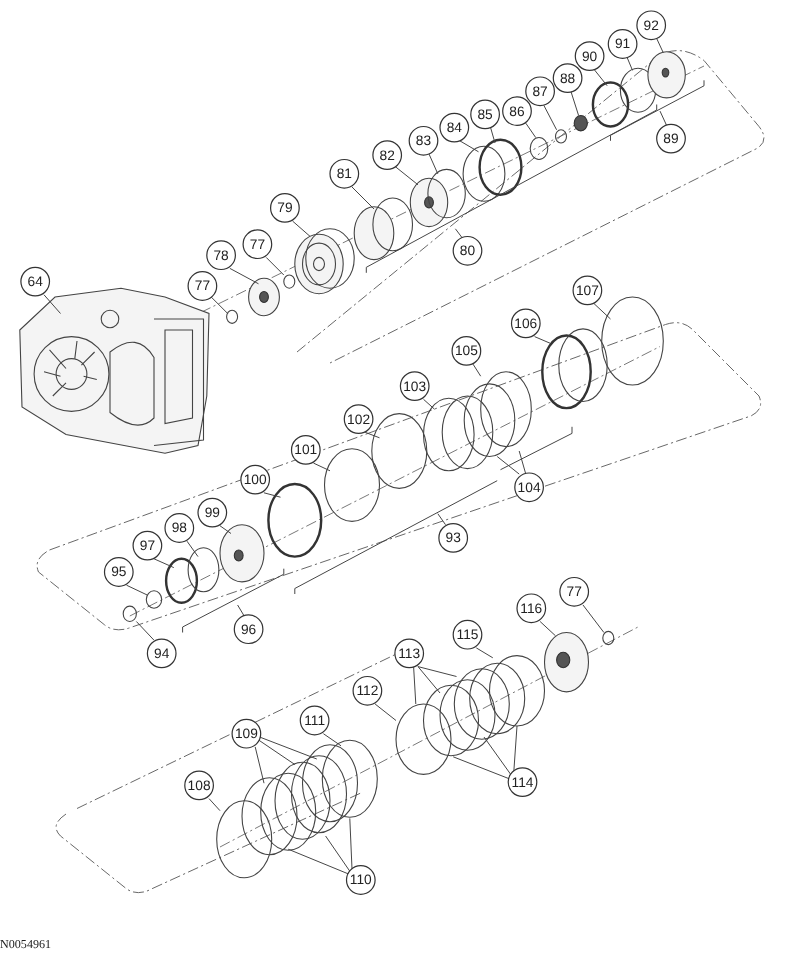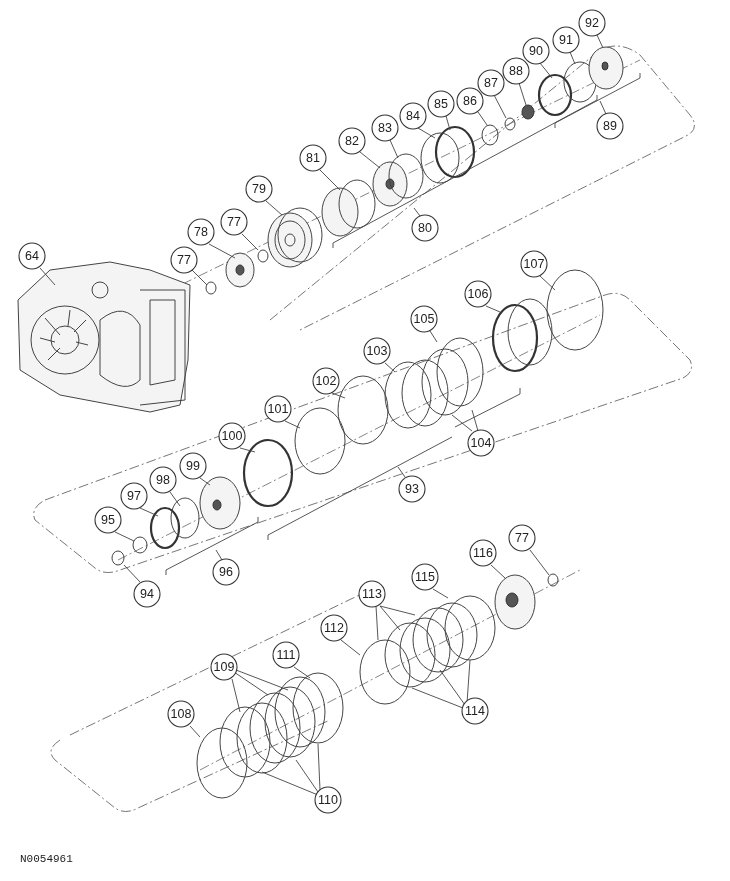--- a/index.html
+++ b/index.html
@@ -8,21 +8,21 @@
   .callout-circle { fill:#ffffff; stroke:#333333; stroke-width:1.1; }
   .callout-text { font-family:"Liberation Sans", sans-serif; font-size:12.5px; fill:#222222; text-anchor:middle; dominant-baseline:central; }
   .leader { stroke:#444444; stroke-width:0.9; fill:none; }
   .bracket { stroke:#444444; stroke-width:0.9; fill:none; }
   .boundary { stroke:#666666; stroke-width:0.9; fill:none; stroke-dasharray:10 3 2 3; }
   .axis { stroke:#666666; stroke-width:0.8; fill:none; stroke-dasharray:10 3 2 3; }
   .part { stroke:#444444; stroke-width:1; fill:none; }
   .part-thick { stroke:#333333; stroke-width:2.2; fill:none; }
   .part-fill { stroke:#444444; stroke-width:1; fill:#f4f4f4; }
   .part-dark { fill:#555555; stroke:#333333; stroke-width:1; }
-  .caption { position:absolute; left:20px; top:853px; font-size:11px; color:#222222; font-family:Liberation Mono, monospace; }
+  .caption { position:absolute; left:0; top:853px; font-size:11px; color:#222222; font-family:Liberation Serif, serif; }
 </style>
 </head>
 <body>
 
 <svg id="diagram" viewBox="0 0 730 881" xmlns="http://www.w3.org/2000/svg">
 
   <g>
     <path class="boundary" d="M 270 320 L 600 50 Q 620 40 640 55 L 690 115 Q 700 128 688 135 L 300 330"></path>
     <path class="boundary" d="M 45 500 L 605 295 Q 620 290 630 300 L 690 360 Q 695 372 683 378 L 120 570 Q 105 576 95 568 L 35 520 Q 30 508 45 500"></path>
     <path class="boundary" d="M 70 735 L 380 585 M 60 740 Q 45 750 55 760 L 115 808 Q 125 815 138 808 L 330 720"></path>

